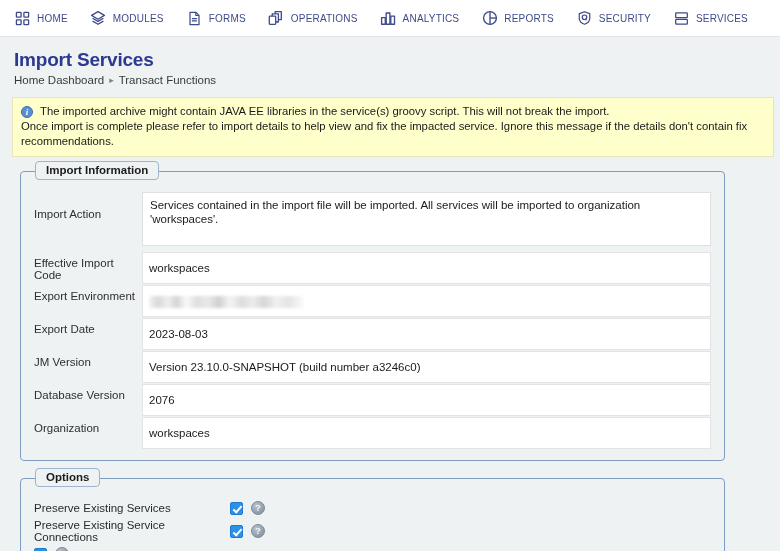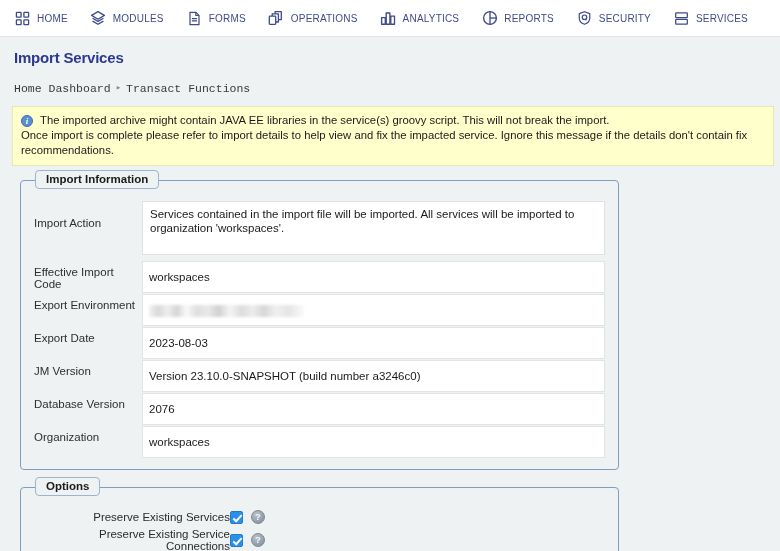--- a/index.html
+++ b/index.html
@@ -45,33 +45,32 @@
   .nav-label {
     font-size: 10px;
     letter-spacing: 0.2px;
     color: #3f4a8a;
     font-weight: 400;
   }
 
   
   .page-head { padding: 12px 0 0 14px; }
   .page-title {
-    font-size: 15px;
+    font-size: 19px;
     font-weight: bold;
     color: #2b3990;
-    margin: 0 0 16px 0;
+    margin: 0 0 3px 0;
     letter-spacing: -0.2px;
   }
   .breadcrumb {
     font-size: 11.5px;
     color: #3a3a3a;
     display: flex;
     align-items: center;
     gap: 5px;
-    font-family: Liberation Mono, monospace;
   }
   .crumb { cursor: pointer; }
   .crumb-sep {
     color: #7a7f95;
     font-size: 9px;
     line-height: 1;
   }
 
   
   .banner {
@@ -101,21 +100,21 @@
   .banner-text {
     font-size: 11.3px;
     color: #1a1a1a;
     line-height: 15px;
   }
   .banner-text .line2 { display: block; margin-left: -19px; }
 
   
   .fs {
     margin: 14px 0 0 20px;
-    width: 599px;
+    width: 705px;
     border: 1px solid #7f9dc0;
     border-radius: 4px;
     background: transparent;
     padding: 0 0 10px 0;
     position: relative;
   }
   .fs-legend {
     position: absolute;
     top: -11px;
     left: 14px;
@@ -181,21 +180,20 @@
     filter: blur(1.6px);
     vertical-align: middle;
   }
 
   
   .opt-row {
     display: flex;
     align-items: center;
     height: 22px;
     margin-bottom: 1px;
-    text-align: right;
   }
   .opt-label {
     width: 196px;
     flex: 0 0 196px;
     font-size: 11.5px;
     color: #2b2b2b;
   }
   .cbx {
     width: 13px; height: 13px;
     background: #2d8fe8;

